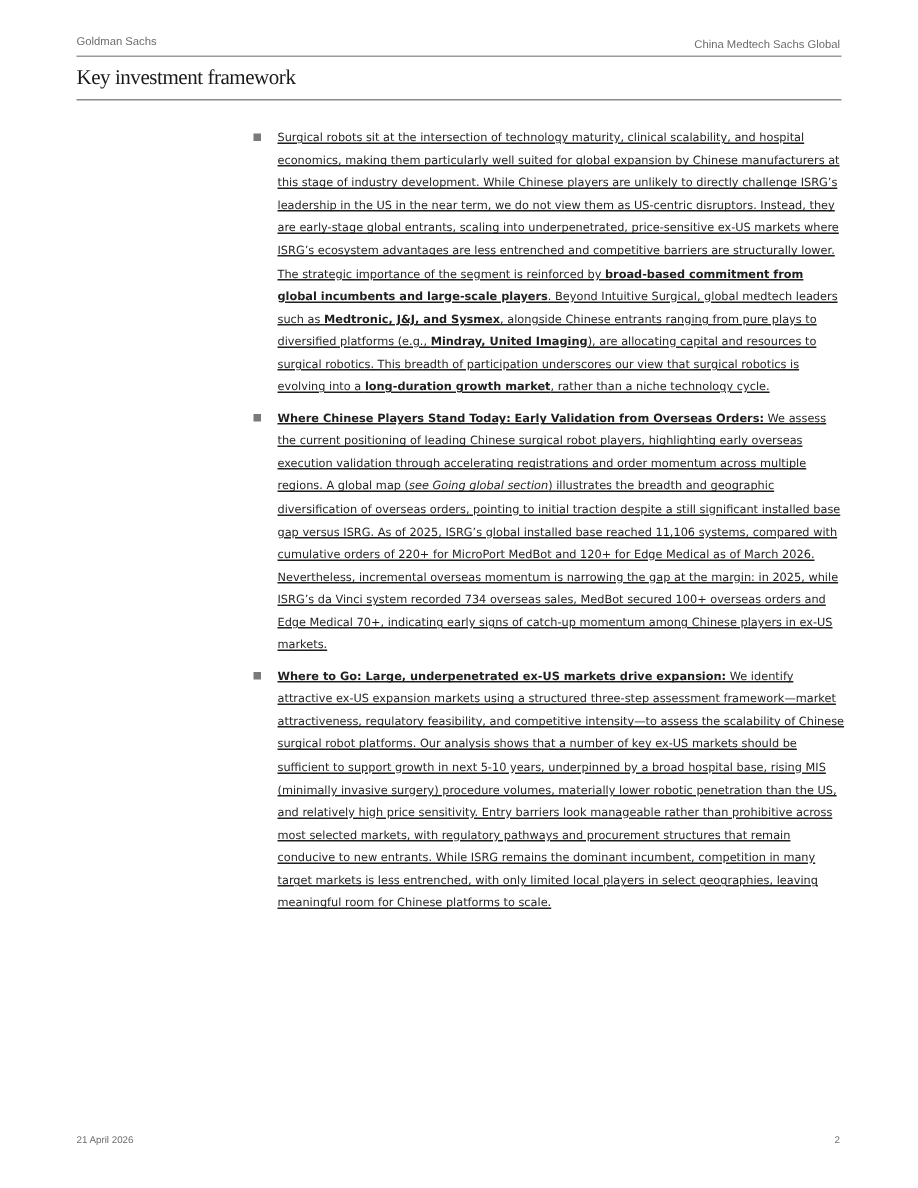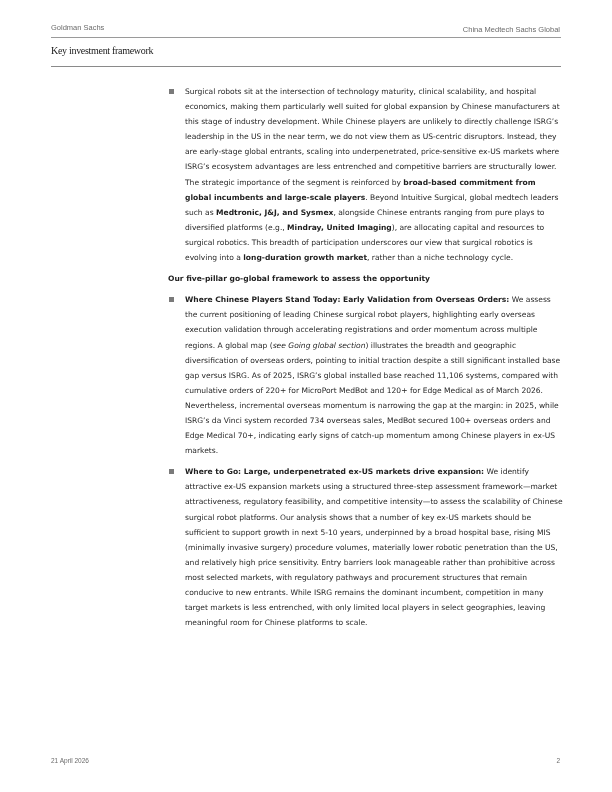--- a/index.html
+++ b/index.html
@@ -1,25 +1,25 @@
 <!DOCTYPE html>
 <html><head>
   <meta charset="utf-8">
   <style>
     html, body { margin: 0; padding: 0; background: #ffffff; }
     body { width: 612px; height: 792px; position: relative; overflow: hidden; color: #1a1a1a; }
     .page { position: absolute; left: 0; top: 0; width: 612px; height: 792px; }
     .hdr-left { position: absolute; left: 51px; top: 23px; font-family: "Liberation Sans", sans-serif; font-size: 7.5px; color: #6b6b6b; }
     .hdr-right { position: absolute; right: 52px; top: 25px; font-family: "Liberation Sans", sans-serif; font-size: 7.5px; color: #6b6b6b; }
     .hdr-rule { position: absolute; left: 51px; width: 510px; top: 37px; height: 1px; background: #9a9a9a; }
-    .title { position: absolute; left: 51px; top: 45px; font-family: "Liberation Serif", serif; font-size: 10px; color: #1a1a1a; letter-spacing: -0.3px; }
+    .title { position: absolute; left: 51px; top: 45px; font-family: "Liberation Serif", serif; font-size: 14px; color: #1a1a1a; letter-spacing: -0.3px; }
     .title-rule { position: absolute; left: 51px; width: 510px; top: 66px; height: 1px; background: #8a8a8a; }
     .content { position: absolute; left: 168px; top: 84px; width: 395px; font-family: "DejaVu Sans", sans-serif; font-size: 7.55px; line-height: 15.1px; color: #1f1f1f; }
     .section-head { font-weight: bold; margin: 0 0 6px 0; }
-    .bullet { position: relative; padding-left: 17px; margin: 0 0 6px 0; }
+    .bullet { position: relative; padding-left: 17px; margin: 0 0 6px 0; text-decoration: underline; }
     .bullet .mark { position: absolute; left: 1px; top: 5px; width: 5px; height: 5px; background: #7a7a7a; }
     b { font-weight: bold; }
     i { font-style: italic; margin-top: 26px; }
     .ftr-left { position: absolute; left: 51px; top: 757px; font-family: "Liberation Sans", sans-serif; font-size: 6.5px; color: #6b6b6b; }
     .ftr-right { position: absolute; right: 52px; top: 757px; font-family: "Liberation Sans", sans-serif; font-size: 6.5px; color: #6b6b6b; }
   </style>
 </head>
 <body>
 
 <div class="page">
@@ -29,21 +29,20 @@
 
   <div class="title">Key investment framework</div>
   <div class="title-rule"></div>
 
   <div class="content">
     <div class="bullet">
       <span class="mark"></span>
       <span>Surgical robots sit at the intersection of technology maturity, clinical scalability, and hospital economics, making them particularly well suited for global expansion by Chinese manufacturers at this stage of industry development. While Chinese players are unlikely to directly challenge ISRG’s leadership in the US in the near term, we do not view them as US-centric disruptors. Instead, they are early-stage global entrants, scaling into underpenetrated, price-sensitive ex-US markets where ISRG’s ecosystem advantages are less entrenched and competitive barriers are structurally lower. The strategic importance of the segment is reinforced by </span><b>broad-based commitment from global incumbents and large-scale players</b><span>. Beyond Intuitive Surgical, global medtech leaders such as </span><b>Medtronic, J&amp;J, and Sysmex</b><span>, alongside Chinese entrants ranging from pure plays to diversified platforms (e.g., </span><b>Mindray, United Imaging</b><span>), are allocating capital and resources to surgical robotics. This breadth of participation underscores our view that surgical robotics is evolving into a </span><b>long-duration growth market</b><span>, rather than a niche technology cycle.</span>
     </div>
 
-    <p class="section-head">Our five-pillar go-global framework to assess the opportunity</p>
     <div class="bullet">
       <span class="mark"></span>
       <b>Where Chinese Players Stand Today: Early Validation from Overseas Orders:</b><span> We assess the current positioning of leading Chinese surgical robot players, highlighting early overseas execution validation through accelerating registrations and order momentum across multiple regions. A global map (</span><i>see Going global section</i><span>) illustrates the breadth and geographic diversification of overseas orders, pointing to initial traction despite a still significant installed base gap versus ISRG. As of 2025, ISRG’s global installed base reached 11,106 systems, compared with cumulative orders of 220+ for MicroPort MedBot and 120+ for Edge Medical as of March 2026. Nevertheless, incremental overseas momentum is narrowing the gap at the margin: in 2025, while ISRG’s da Vinci system recorded 734 overseas sales, MedBot secured 100+ overseas orders and Edge Medical 70+, indicating early signs of catch-up momentum among Chinese players in ex-US markets.</span>
     </div>
     <div class="bullet">
       <span class="mark"></span>
       <b>Where to Go: Large, underpenetrated ex-US markets drive expansion:</b><span> We identify attractive ex-US expansion markets using a structured three-step assessment framework—market attractiveness, regulatory feasibility, and competitive intensity—to assess the scalability of Chinese surgical robot platforms. Our analysis shows that a number of key ex-US markets should be sufficient to support growth in next 5-10 years, underpinned by a broad hospital base, rising MIS (minimally invasive surgery) procedure volumes, materially lower robotic penetration than the US, and relatively high price sensitivity. Entry barriers look manageable rather than prohibitive across most selected markets, with regulatory pathways and procurement structures that remain conducive to new entrants. While ISRG remains the dominant incumbent, competition in many target markets is less entrenched, with only limited local players in select geographies, leaving meaningful room for Chinese platforms to scale.</span>
     </div>
   </div>
 

